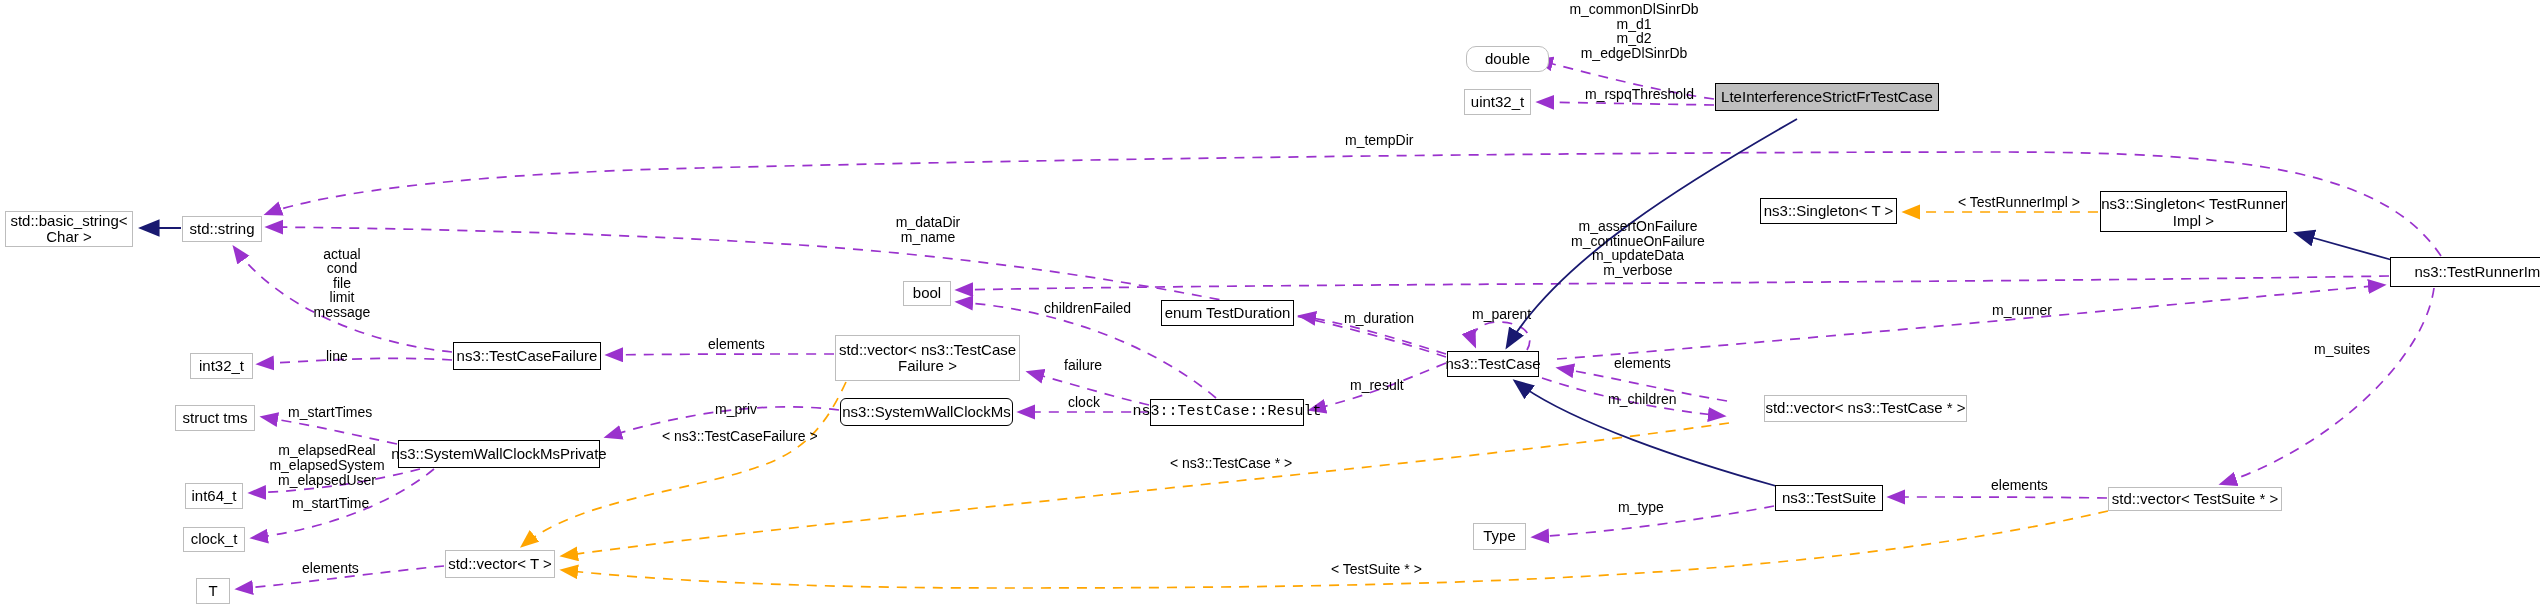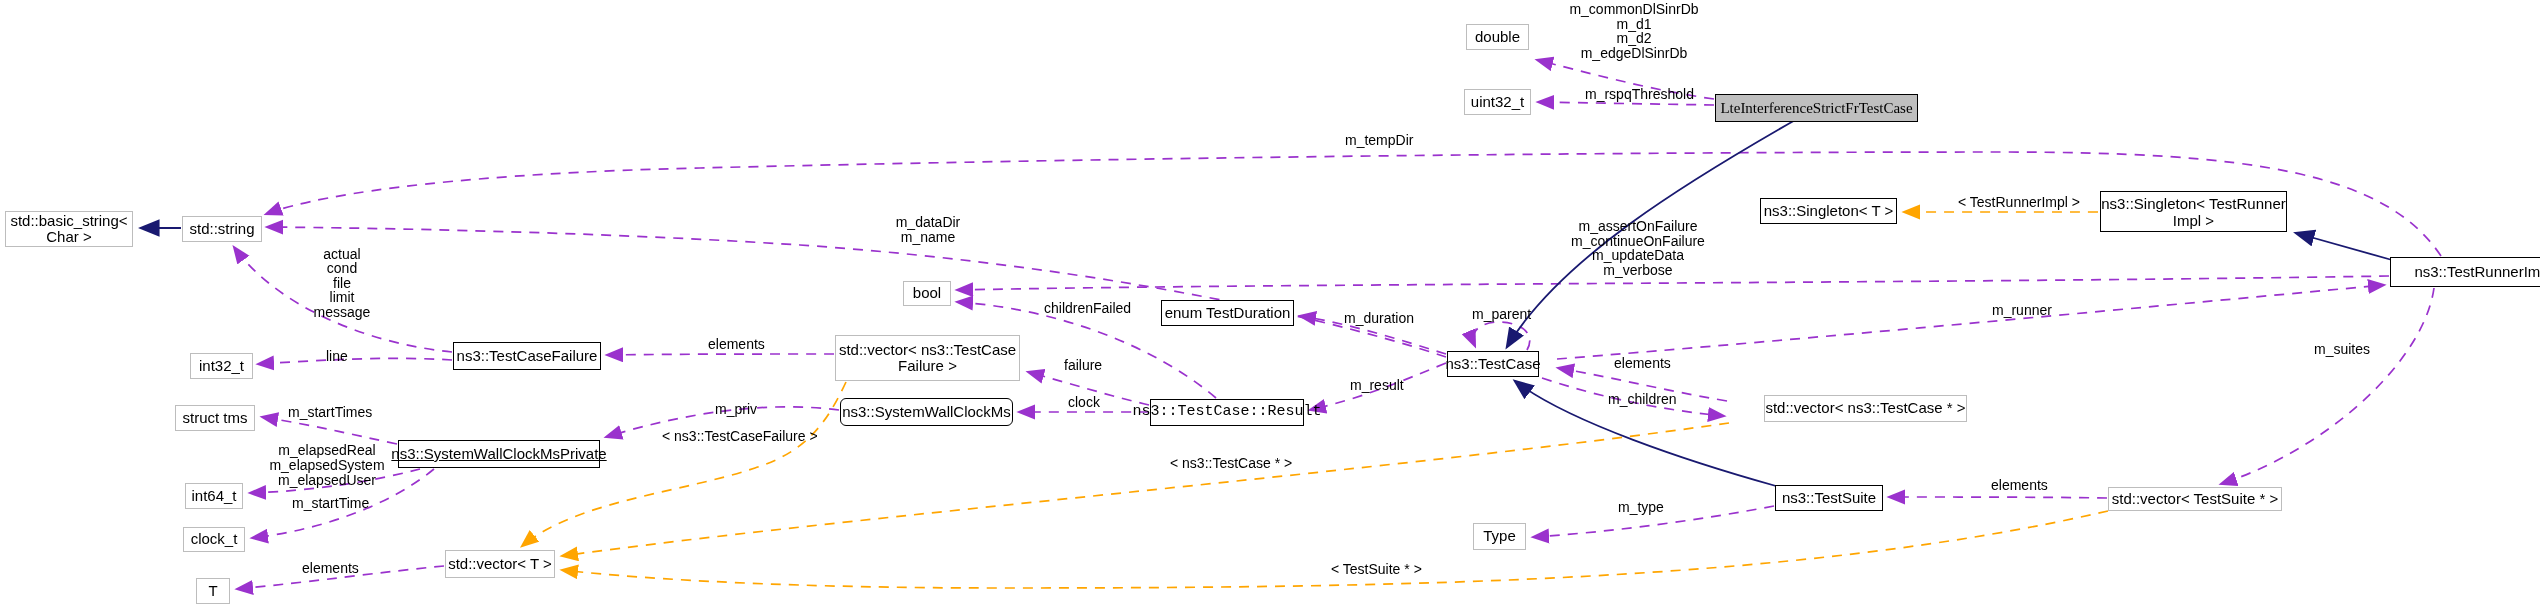--- a/index.html
+++ b/index.html
@@ -70,27 +70,27 @@
     </g>
 
     <g stroke="#191970" stroke-width="1.8" fill="none">
       <path d="M 181,228 L 141,228" marker-end="url(#arrN)"></path>
       <path d="M 1797,119 C 1690,180 1560,258 1507,347" marker-end="url(#arrN)"></path>
       <path d="M 1776,486 C 1690,462 1568,422 1515,381" marker-end="url(#arrN)"></path>
       <path d="M 2392,260 L 2296,233" marker-end="url(#arrN)"></path>
     </g>
   </svg>
 
-  <div class="node" style="left:1466px;top:24px;width:63px;height:26px;">
+  <div class="node" style="left:1466px;top:46px;width:83px;height:26px;border-radius:10px;">
       <span>double</span>
     </div>
   <div class="node" style="left:1464px;top:89px;width:67px;height:26px;">
       <span>uint32_t</span>
     </div>
-  <div class="node hl" style="left:1715px;top:94px;width:203px;height:28px;font-family:Liberation Serif, serif;">
+  <div class="node hl" style="left:1715px;top:83px;width:224px;height:28px;">
       <span>LteInterferenceStrictFrTestCase</span>
     </div>
   <div class="node" style="left:5px;top:211px;width:128px;height:36px;line-height:16px;">
     <span>std::basic_string&lt;</span>
     <span>Char &gt;</span>
   </div>
   <div class="node" style="left:182px;top:216px;width:80px;height:26px;">
       <span>std::string</span>
     </div>
   <div class="node" style="left:190px;top:353px;width:63px;height:26px;">
@@ -104,21 +104,21 @@
     </div>
   <div class="node" style="left:185px;top:483px;width:58px;height:26px;">
       <span>int64_t</span>
     </div>
   <div class="node" style="left:183px;top:527px;width:62px;height:25px;">
       <span>clock_t</span>
     </div>
   <div class="node" style="left:196px;top:578px;width:34px;height:26px;">
       <span>T</span>
     </div>
-  <div class="node doc" style="left:398px;top:440px;width:202px;height:28px;text-decoration:underline;">
+  <div class="node doc" style="left:398px;top:440px;width:202px;height:28px;">
       <span>ns3::SystemWallClockMsPrivate</span>
     </div>
   <div class="node" style="left:445px;top:550px;width:110px;height:28px;">
       <span>std::vector&lt; T &gt;</span>
     </div>
   <div class="node" style="left:835px;top:335px;width:185px;height:46px;line-height:16px;">
     <span>std::vector&lt; ns3::TestCase</span>
     <span>Failure &gt;</span>
   </div>
   <div class="node doc" style="left:840px;top:398px;width:173px;height:28px;border-radius:6px;">

